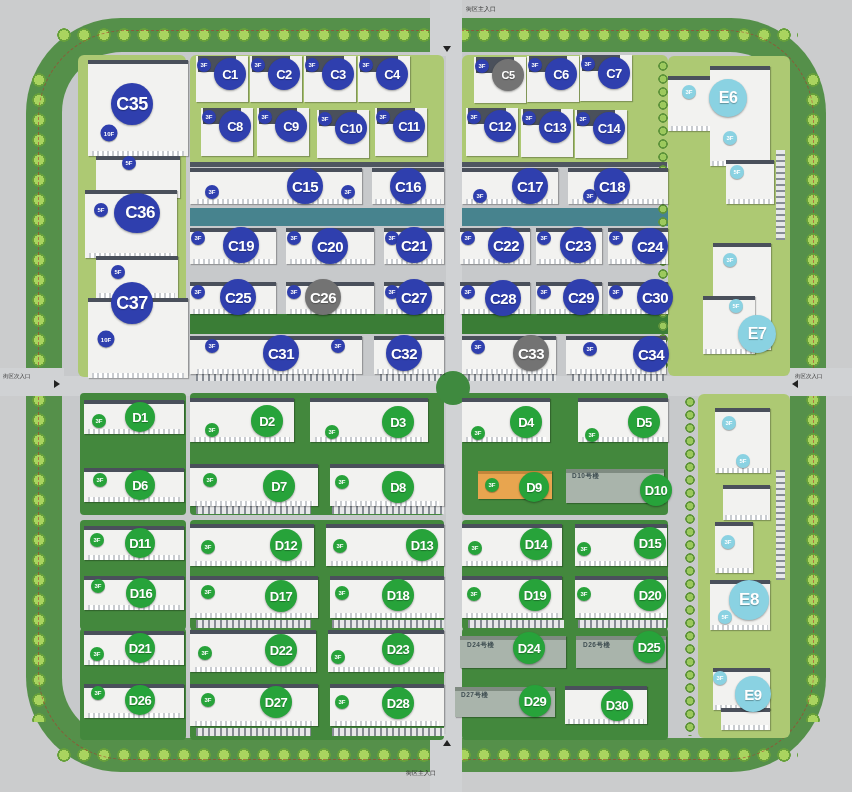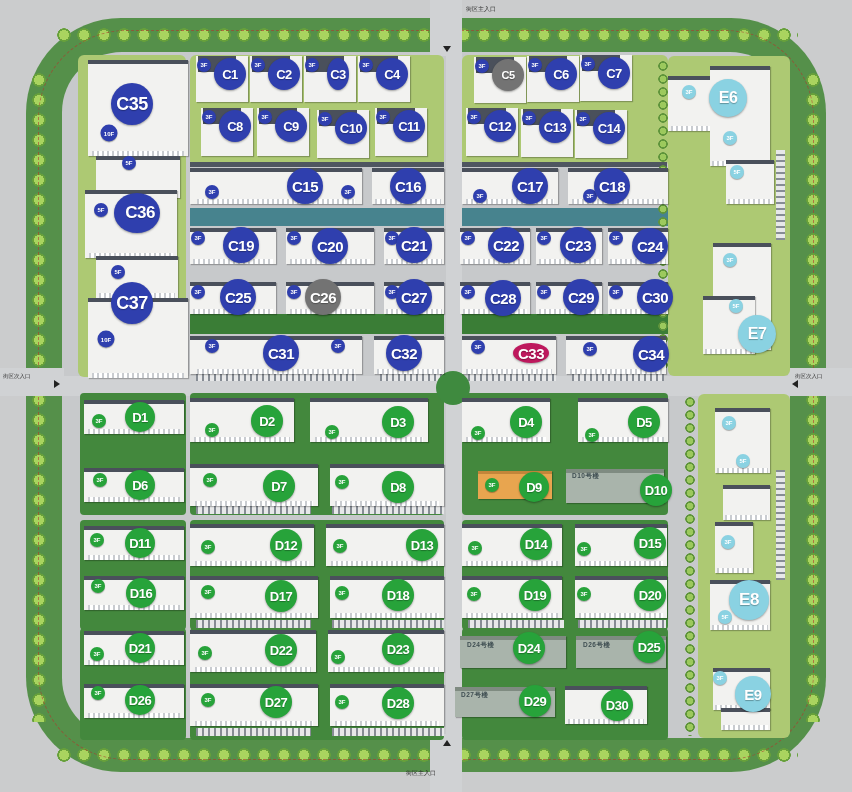--- a/index.html
+++ b/index.html
@@ -127,21 +127,21 @@
         <div class="villa-roof"></div>
       </div>
       <div class="dot" style="left: 258px; top: 65px; width: 14px; height: 14px; background: rgb(47, 63, 174);">3F</div>
       <div class="badge" style="left: 284px; top: 74px; width: 32px; height: 32px; background: rgb(47, 63, 174); font-size: 13px;">C2</div>
     </div>
     <div class="">
       <div class="part villa" style="left: 304px; top: 56px; width: 52px; height: 46px;">
         <div class="villa-roof"></div>
       </div>
       <div class="dot" style="left: 312px; top: 65px; width: 14px; height: 14px; background: rgb(47, 63, 174);">3F</div>
-      <div class="badge" style="left: 338px; top: 74px; width: 22px; height: 32px; background: rgb(47, 63, 174); font-size: 13px;">C3</div>
+      <div class="badge" style="left: 338px; top: 74px; width: 32px; height: 32px; background: rgb(47, 63, 174); font-size: 13px;">C3</div>
     </div>
     <div class="">
       <div class="part villa" style="left: 358px; top: 56px; width: 52px; height: 46px;">
         <div class="villa-roof"></div>
       </div>
       <div class="dot" style="left: 366px; top: 65px; width: 14px; height: 14px; background: rgb(47, 63, 174);">3F</div>
       <div class="badge" style="left: 392px; top: 74px; width: 32px; height: 32px; background: rgb(47, 63, 174); font-size: 13px;">C4</div>
     </div>
     <div class="">
       <div class="part villa" style="left: 474px; top: 57px; width: 52px; height: 46px;">
@@ -318,21 +318,21 @@
       <div class="badge" style="left: 281px; top: 353px; width: 36px; height: 36px; background: rgb(47, 63, 174); font-size: 15px;">C31</div>
     </div>
     <div class="">
       <div class="part slab" style="left: 374px; top: 336px; width: 70px; height: 38px;"></div>
       <div class="dot" style="left: 338px; top: 346px; width: 14px; height: 14px; background: rgb(47, 63, 174);">3F</div>
       <div class="badge" style="left: 404px; top: 353px; width: 36px; height: 36px; background: rgb(47, 63, 174); font-size: 15px;">C32</div>
     </div>
     <div class="">
       <div class="part slab" style="left: 462px; top: 336px; width: 94px; height: 38px;"></div>
       <div class="dot" style="left: 478px; top: 347px; width: 14px; height: 14px; background: rgb(47, 63, 174);">3F</div>
-      <div class="badge" style="left: 531px; top: 353px; width: 36px; height: 20px; background: #be185d; font-size: 15px;">C33</div>
+      <div class="badge" style="left: 531px; top: 353px; width: 36px; height: 36px; background: #737373; font-size: 15px;">C33</div>
     </div>
     <div class="">
       <div class="part slab" style="left: 566px; top: 336px; width: 100px; height: 38px;"></div>
       <div class="dot" style="left: 590px; top: 349px; width: 14px; height: 14px; background: rgb(47, 63, 174);">3F</div>
       <div class="badge" style="left: 651px; top: 354px; width: 36px; height: 36px; background: rgb(47, 63, 174); font-size: 15px;">C34</div>
     </div>
     <div class="">
       <div class="part slab" style="left: 84px; top: 400px; width: 100px; height: 34px;"></div>
       <div class="dot" style="left: 99px; top: 421px; width: 14px; height: 14px; background: rgb(39, 163, 58);">3F</div>
       <div class="badge" style="left: 140px; top: 417px; width: 30px; height: 30px; background: rgb(39, 163, 58); font-size: 13px;">D1</div>

